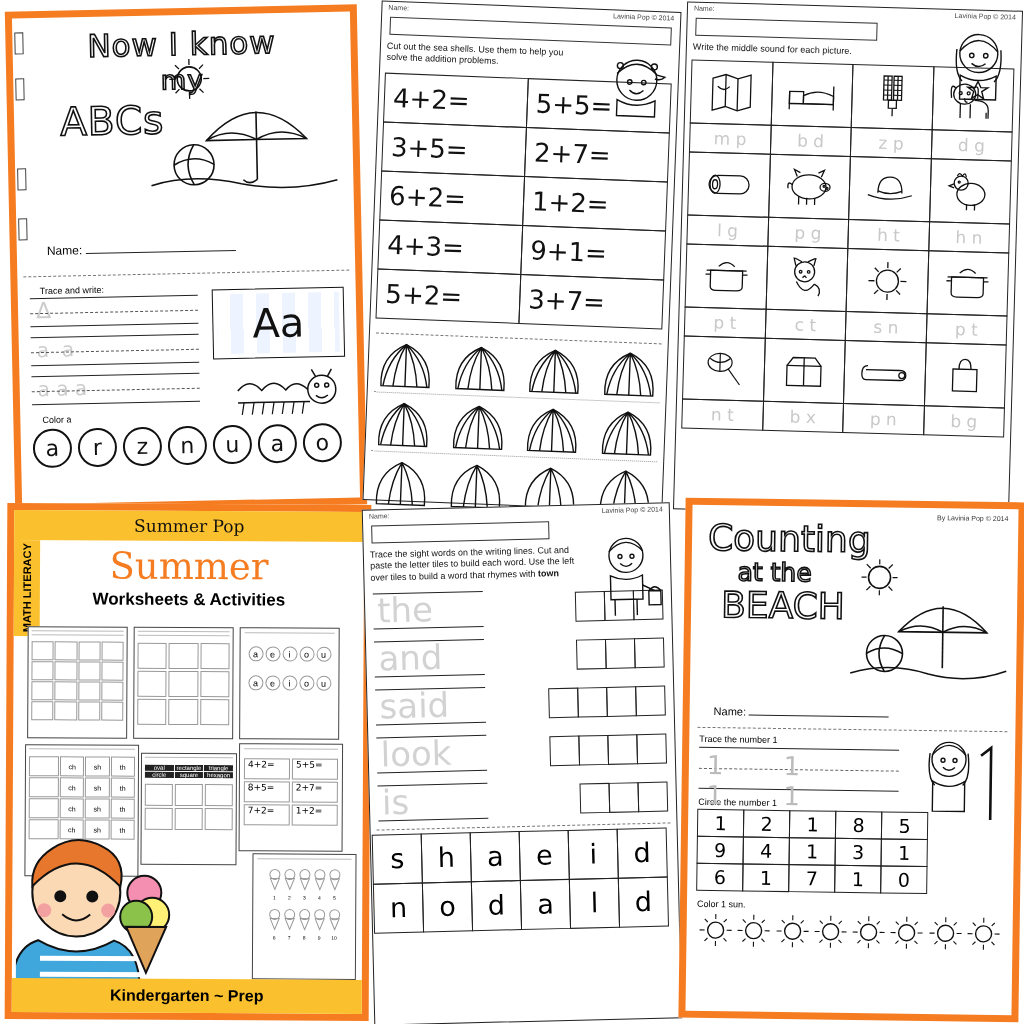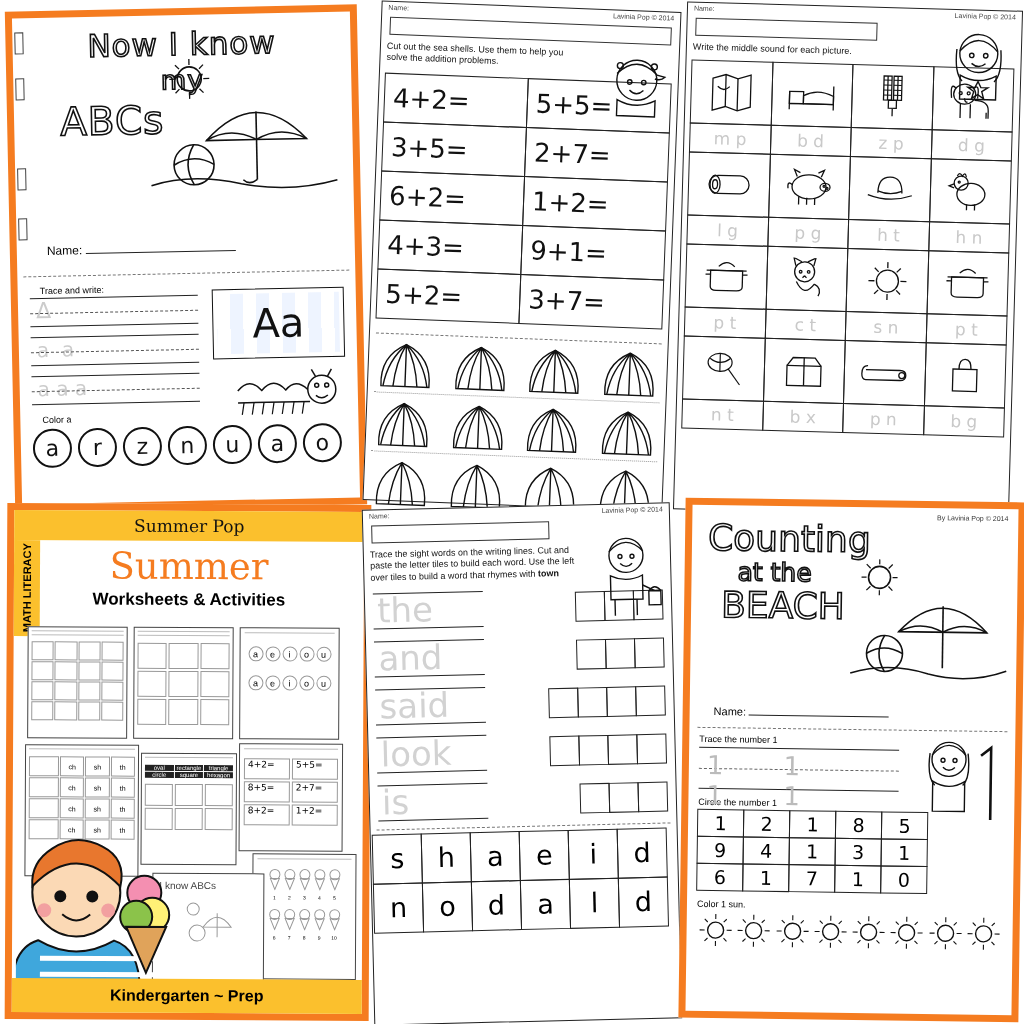--- a/index.html
+++ b/index.html
@@ -668,21 +668,21 @@
     </div>
 
     <div class="mini" style="left:216px;top:116px;width:104px;height:108px;">
       <div style="padding:4px;font-size:9px;font-family:'DejaVu Sans',sans-serif;">
         <div class="miniline"></div>
         <div style="display:grid;grid-template-columns:1fr 1fr;gap:2px;margin-top:6px;">
           <div style="border:1px solid #999;height:19px;padding-left:3px;">4+2=</div>
           <div style="border:1px solid #999;height:19px;padding-left:3px;">5+5=</div>
           <div style="border:1px solid #999;height:19px;padding-left:3px;">8+5=</div>
           <div style="border:1px solid #999;height:19px;padding-left:3px;">2+7=</div>
-          <div style="border:1px solid #999;height:19px;padding-left:3px;">8+2=</div>
+          <div style="border:1px solid #999;height:19px;padding-left:3px;">7+2=</div>
           <div style="border:1px solid #999;height:19px;padding-left:3px;">1+2=</div>
         </div>
       </div>
     </div>
 
     <div class="mini" style="left:230px;top:226px;width:104px;height:126px;">
       <div style="padding:4px;">
         <div class="miniline"></div>
         <div style="display:flex;gap:2px;margin-top:6px;justify-content:center;">
           <div style="width:13px;"><svg width="13" height="22" viewBox="0 0 13 22">
@@ -744,31 +744,20 @@
           <div style="width:13px;"><svg width="13" height="22" viewBox="0 0 13 22">
                 <g fill="none" stroke="#999" stroke-width="1">
                   <circle cx="6.5" cy="6" r="5"></circle>
                   <path d="M2 10 l4.5 11 4.5 -11z"></path>
                 </g>
               </svg><div style="font-size:5px;text-align:center;">10</div></div>
         </div>
       </div>
     </div>
 
-    <div class="mini" style="left:130px;top:246px;width:112px;height:116px;">
-      <div style="padding:6px;font-size:10px;color:#444;">I know ABCs</div>
-      <svg width="70" height="50" viewBox="0 0 70 50" style="margin-left:26px;">
-          <g fill="none" stroke="#999" stroke-width="1">
-            <circle cx="14" cy="12" r="6"></circle>
-            <path d="M24 30 q14 -20 28 0z"></path>
-            <line x1="38" y1="16" x2="38" y2="40"></line>
-            <circle cx="18" cy="36" r="8"></circle>
-          </g>
-        </svg>
-    </div>
   </div>
 
   <div style="position:absolute;left:4px;bottom:22px;width:185px;height:160px;">
     <svg viewBox="0 0 185 160" width="185" height="160">
       <g fill="none" stroke="#111" stroke-width="2">
         <circle cx="60" cy="62" r="44" fill="#FBD9B5"></circle>
         <path d="M16 56 q44 -46 88 0 q6 -28 -18 -40 q-26 -14 -50 2 q-22 14 -20 38z" fill="#E8772E"></path>
         <circle cx="44" cy="66" r="5" fill="#111"></circle>
           <circle cx="76" cy="66" r="5" fill="#111"></circle>
         <path d="M46 84 q14 12 28 0"></path>

